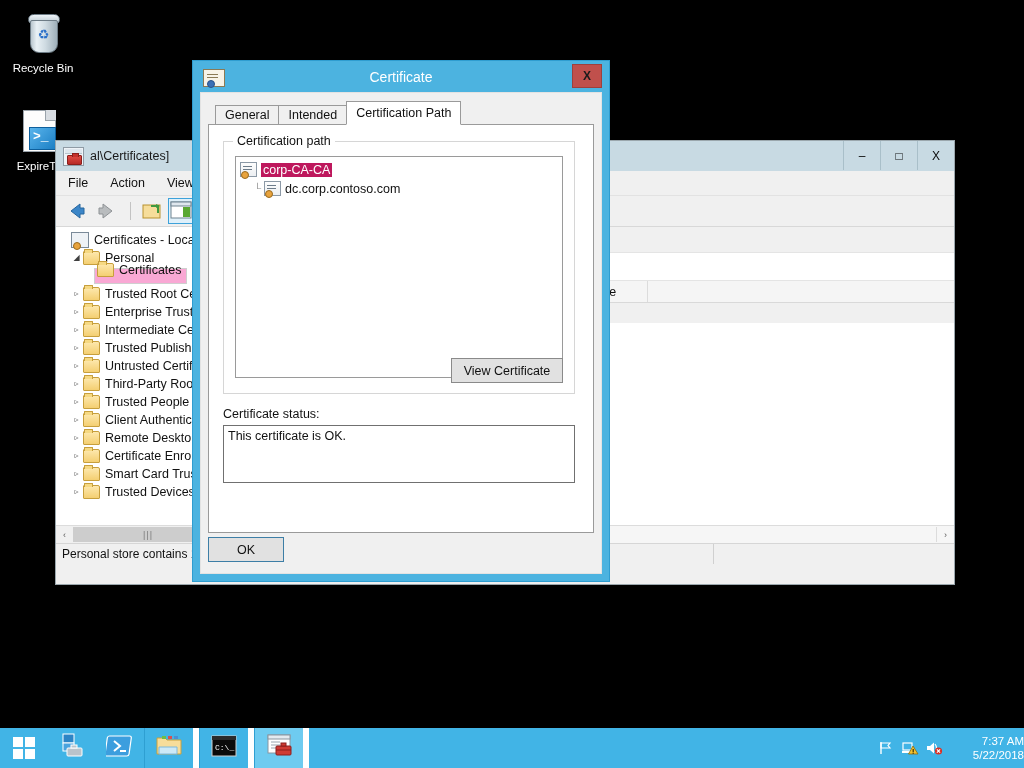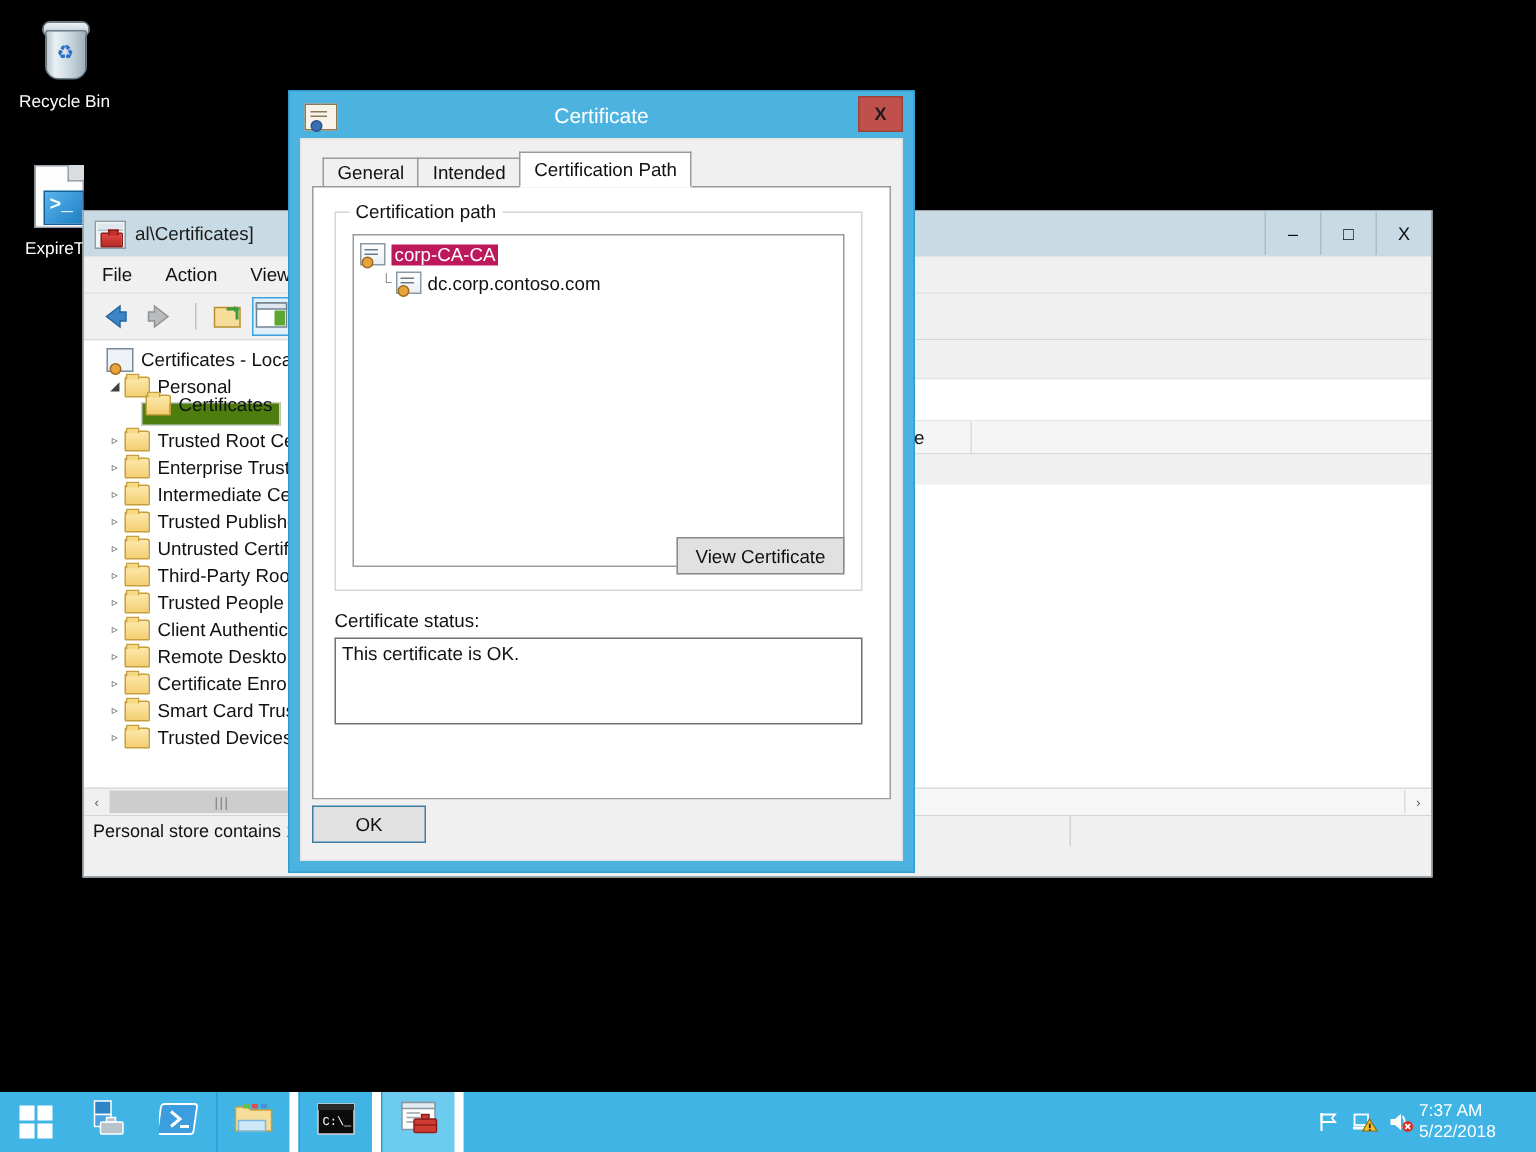--- a/index.html
+++ b/index.html
@@ -269,21 +269,21 @@
     position:relative;
   }
   .tb-item.pinned { border:none; }
   .tb-item.active { background:#6ecbf0; }
   .tray {
     position:absolute; right:0; top:0; height:40px; display:flex; align-items:center;
   }
   .tray-icon { width:24px; height:40px; display:flex; align-items:center; justify-content:center; }
   .clock {
     width:78px; height:40px; color:#ffffff; font-size:11.5px; line-height:14px;
-    display:flex; flex-direction:column; align-items:flex-start; justify-content:center;
+    display:flex; flex-direction:column; align-items:flex-end; justify-content:center;
     text-align:center;
   }
 
   
   .mmcbox {
     position:absolute; left:1px; top:1px; width:19px; height:17px;
     background:#eef3f7; border:1px solid #8f9ba5;
   }
   .mmcbox .bar { position:absolute; left:1px; top:1px; right:1px; height:4px;
     background:#dfe7ee; border-bottom:1px solid #b7c3cc; }
@@ -409,21 +409,21 @@
             <span>Certificates - Local C</span>
           </div>
 
           <div class="trow" style="padding-left:14px;">
             <span class="tw-arrow open">◢</span>
             <span class="folder"></span>
             <span>Personal</span>
           </div>
 
           <div class="trow" style="padding-left:38px;">
-            <span style="display:flex;align-items:center;background:#4d7c0f;border:1px solid #cfcfcf;padding:0 4px 12px 2px;height:16px;box-sizing:border-box;">
+            <span style="display:flex;align-items:center;background:#f9a8d4;border:1px solid #cfcfcf;padding:0 4px 12px 2px;height:16px;box-sizing:border-box;">
               <span class="folder"></span>
               <span>Certificates</span>
             </span>
           </div>
 
           <div class="trow" style="padding-left:14px;">
             <span class="tw-arrow">▹</span>
             <span class="folder"></span>
             <span>Trusted Root Cer</span>
           </div>

